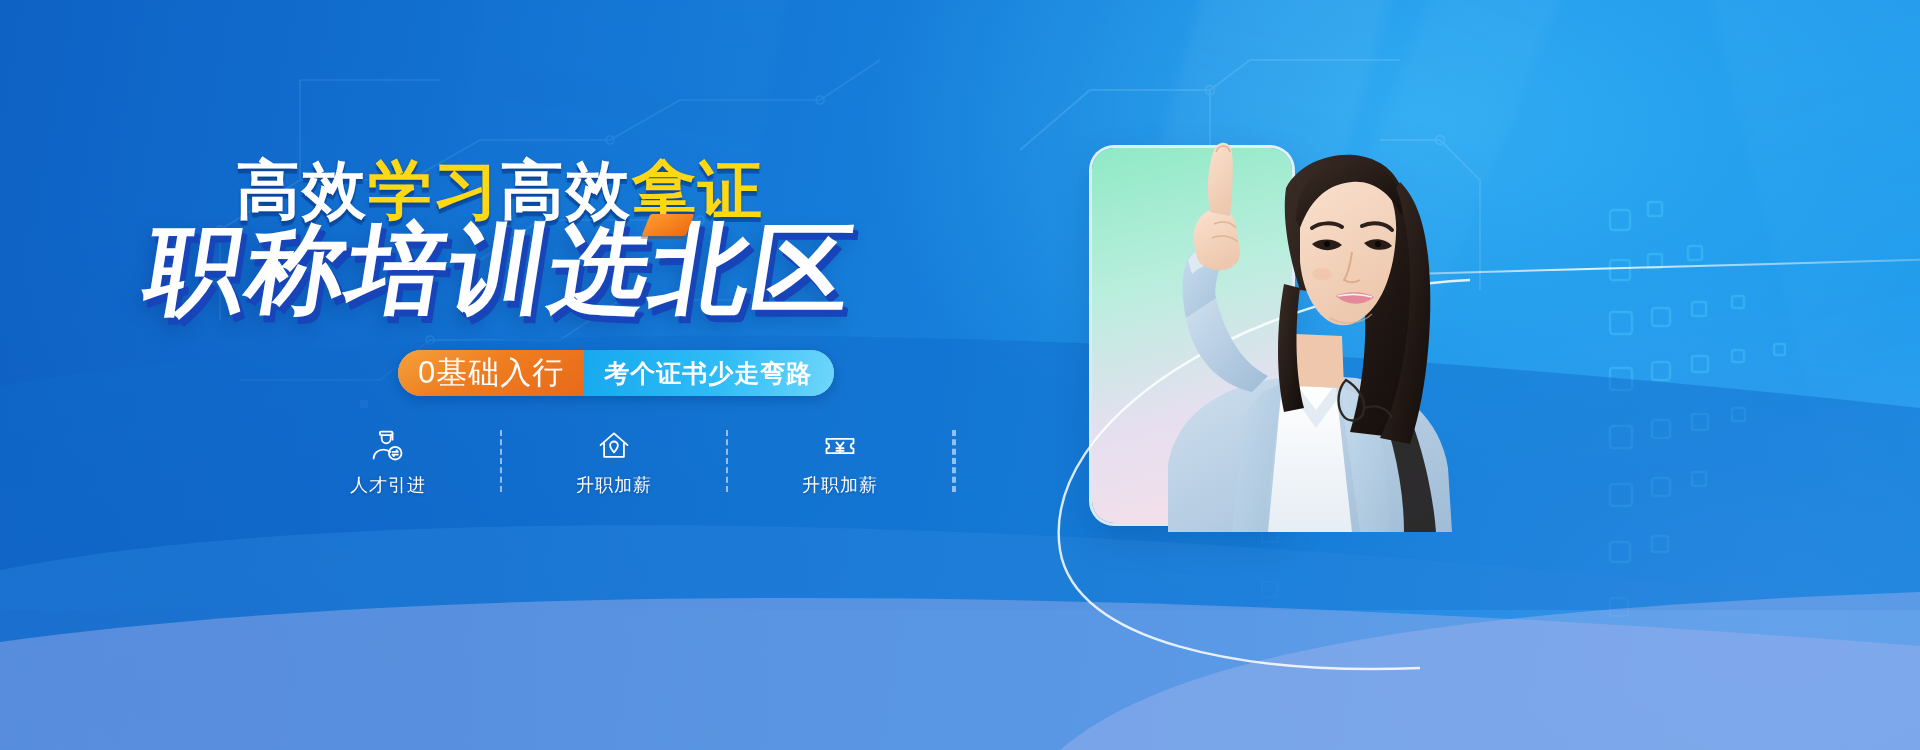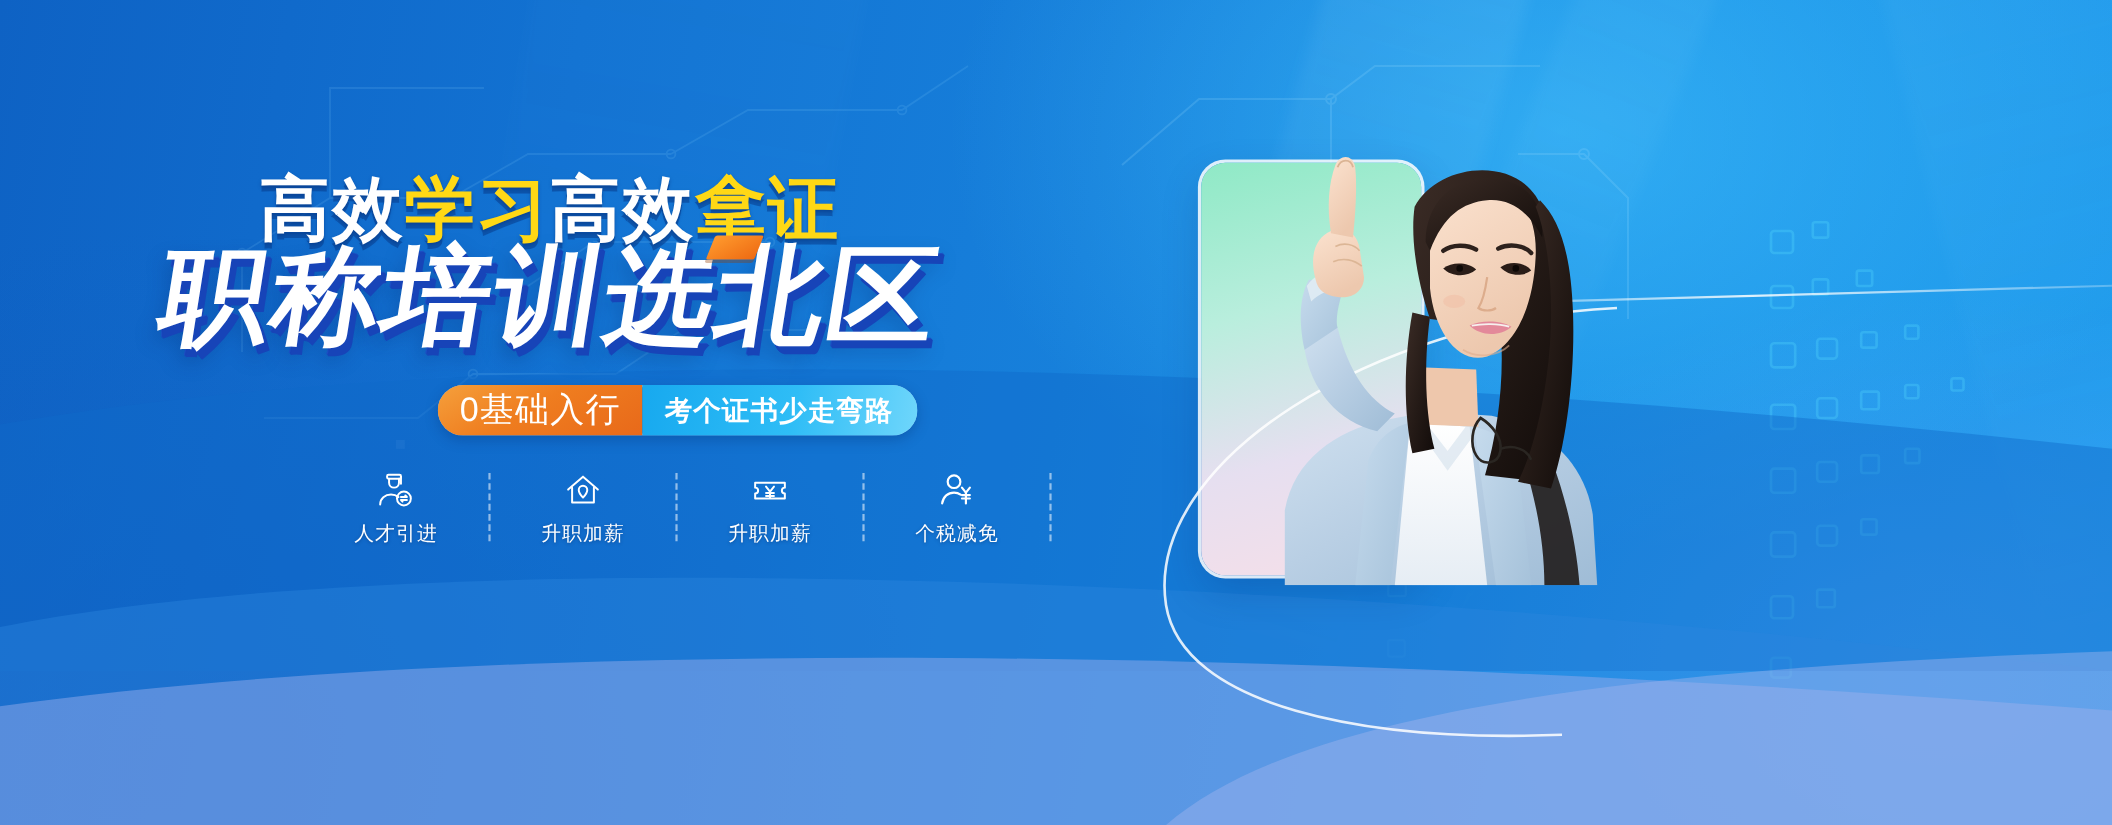--- a/index.html
+++ b/index.html
@@ -354,31 +354,19 @@
             <path d="M5 12 h30 v5 a3 3 0 0 0 0 6 v5 H5 v-5 a3 3 0 0 0 0-6 Z"></path>
             <path d="M16 16 l4 5 l4-5"></path>
             <path d="M20 21 v6"></path>
             <path d="M16 22.5 h8 M16 25.5 h8"></path>
           </g>
         </svg>
         <div class="lbl">升职加薪</div>
       </div>
       <div class="divider"></div>
 
-      <div class="feat">
-        <svg class="ic" viewBox="0 0 40 40">
-          <g fill="none" stroke="#ffffff" stroke-width="2.2" stroke-linecap="round" stroke-linejoin="round">
-            <circle cx="17" cy="11" r="6.4"></circle>
-            <path d="M5 33 c1-7 6-11 12-11 2.6 0 4.8 .7 6.6 2"></path>
-            <path d="M25 17 l4 5 l4-5"></path>
-            <path d="M29 22 v11"></path>
-            <path d="M25 24.5 h8 M25 28 h8"></path>
-          </g>
-        </svg>
-        <div class="lbl">个税减免</div>
-      </div>
       <div class="divider"></div>
 
 
     </div>
   </div>
 
 </div>
 
 </body></html>

